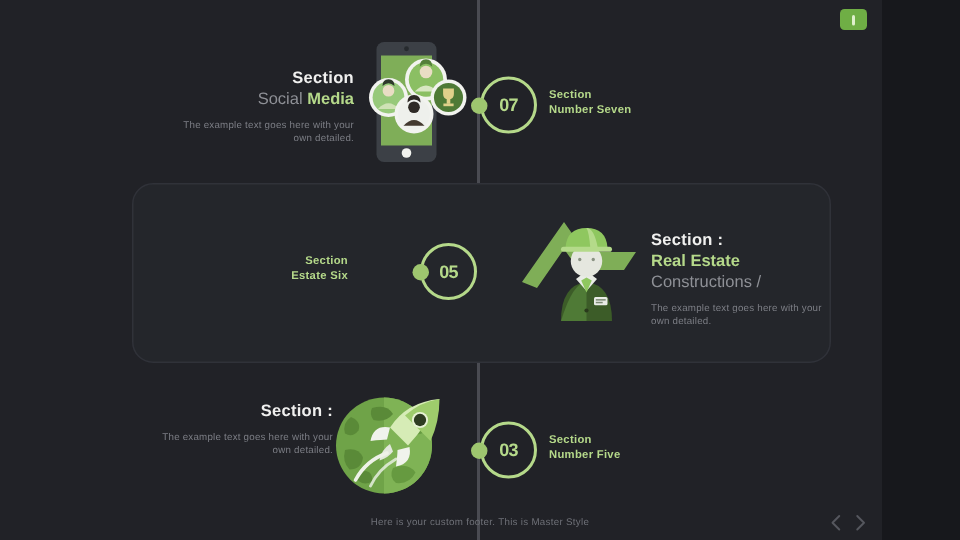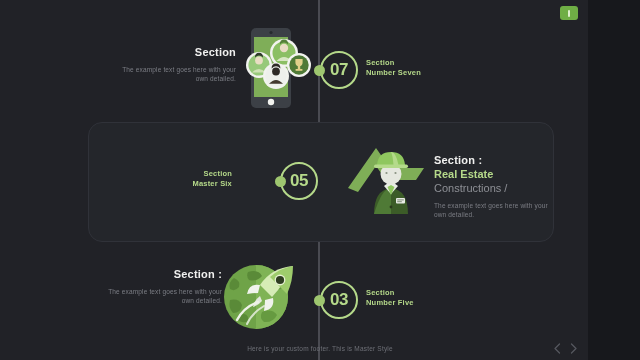--- a/index.html
+++ b/index.html
@@ -53,21 +53,21 @@
   
   .marker{position:absolute;}
   .ring{
     position:absolute;
     width:38px;height:38px;border-radius:50%;
     border:2px solid #b5d98a;
     box-sizing:border-box;
     display:flex;align-items:center;justify-content:center;
   }
   .ring span{
-    font-size:17px;font-weight:bold;color:#b5d98a;letter-spacing:-.5px;
+    font-size:12px;font-weight:bold;color:#b5d98a;letter-spacing:-.5px;
   }
   .dot{
     position:absolute;width:11px;height:11px;border-radius:50%;
     background:#9ec66f;top:14px;
   }
   .dot.left{left:-6px;}
   .dot.right{right:-6px;}
   .mlabel{
     position:absolute;top:7px;
     font-size:7.5px;font-weight:bold;color:#b5d98a;line-height:10px;
@@ -106,20 +106,21 @@
 <body>
 
 <div id="slide">
 
   <div class="timeline"></div>
 
   <div class="card"></div>
 
   <div class="tblock t-right" style="left:118px;top:46px;width:118px;">
     <div class="kicker">Section</div>
+    <div class="sub"><span>Social </span><b>Media</b></div>
     <div class="body-txt">The example text goes here with your own detailed.</div>
   </div>
 
   <div class="art" style="left:243px;top:28px;width:72px;height:80px;">
     <svg width="72" height="80" viewBox="0 0 72 80">
       <rect x="8" y="0" width="40" height="80" rx="5" fill="#3c4046"></rect>
       <rect x="11" y="9" width="34" height="60" fill="#7fae58"></rect>
       <circle cx="28" cy="4.5" r="1.6" fill="#262a2e"></circle>
       <circle cx="28" cy="74" r="3.2" fill="#f2f3ef"></circle>
 
@@ -160,21 +161,21 @@
     </div>
   </div>
 
   <div class="marker" style="left:280px;top:162px;">
     <div class="ring">
       <span>05</span>
     </div>
     <div class="dot right"></div>
     <div class="mlabel before">
       <div>Section</div>
-      <div>Master Six</div>
+      <div>Estate Six</div>
     </div>
   </div>
 
   <div class="art" style="left:346px;top:140px;width:90px;height:78px;">
     <svg width="90" height="78" viewBox="0 0 90 78">
       <path d="M2 48 L30 8 L44 28 L78 28 L70 40 L40 40 L30 26 L12 52 z" fill="#8fc75f" opacity="0.85"></path>
       <path d="M28 74 q0 -24 17 -26 q17 2 17 26 z" fill="#3c5c28"></path>
       <path d="M45 48 q-9 0 -17 26 h17 z" fill="#4f7a36"></path>
       <path d="M38 46 l7 8 l7 -8 l-4 -3 h-6 z" fill="#e9ece6"></path>
       <path d="M41.5 47 l3.5 8 l3.5 -8 l-3.5 -2 z" fill="#8fc75f"></path>

